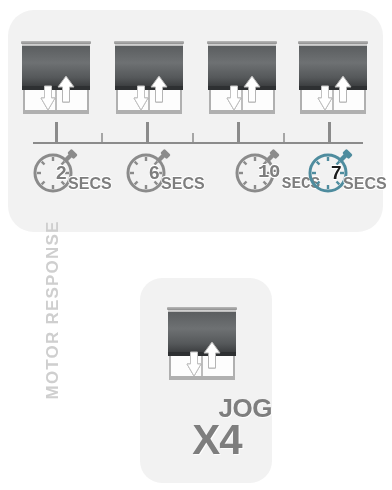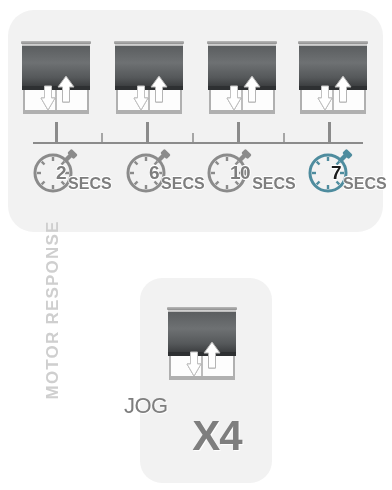--- a/index.html
+++ b/index.html
@@ -201,25 +201,25 @@
   #jog-text {
     position: absolute;
     left: 140px;
     top: 395px;
     width: 132px;
     text-align: center;
     color: #7e7e7e;
   }
   #jog-text .jog-word {
     display: block;
-    font-size: 22px;
-    font-weight: normal;
+    font-size: 26px;
+    font-weight: bold;
     letter-spacing: -0.5px;
     line-height: 1;
-    text-align: left;
+    text-align: right;
     margin-left: -16px;
     text-shadow: 0.8px 0.8px 0 rgba(255,255,255,0.9);
   }
   #jog-text .jog-x4 {
     display: block;
     font-size: 42px;
     font-weight: bold;
     letter-spacing: -1px;
     line-height: 1;
     margin-top: -2px;
@@ -352,21 +352,21 @@
       <line x1="34.5" y1="13.5" x2="40.5" y2="7.5"></line>
     </g>
     <rect x="38" y="3" width="9" height="6" rx="1.4" fill="#8b8b8b" transform="rotate(45 42.5 6)"></rect>
   </svg>
   <div class="label">
     <span class="num">6</span>
     <span class="secs">SECS</span>
   </div>
 </div>
 
-<div class="clock" style="left:204px;">
+<div class="clock" style="left:232px;font-family:Liberation Mono, monospace;">
   <svg class="dial" width="48" height="48" viewBox="0 0 48 48">
     <g stroke="#8b8b8b" fill="none" stroke-width="3">
       <circle cx="23" cy="25" r="18"></circle>
     </g>
     <g stroke="#8b8b8b" stroke-width="2.4" stroke-linecap="butt">
       <line x1="23" y1="9" x2="23" y2="13"></line>
       <line x1="23" y1="37" x2="23" y2="41"></line>
       <line x1="7" y1="25" x2="11" y2="25"></line>
       <line x1="35" y1="25" x2="39" y2="25"></line>
       <line x1="11.7" y1="13.7" x2="14.5" y2="16.5"></line>

